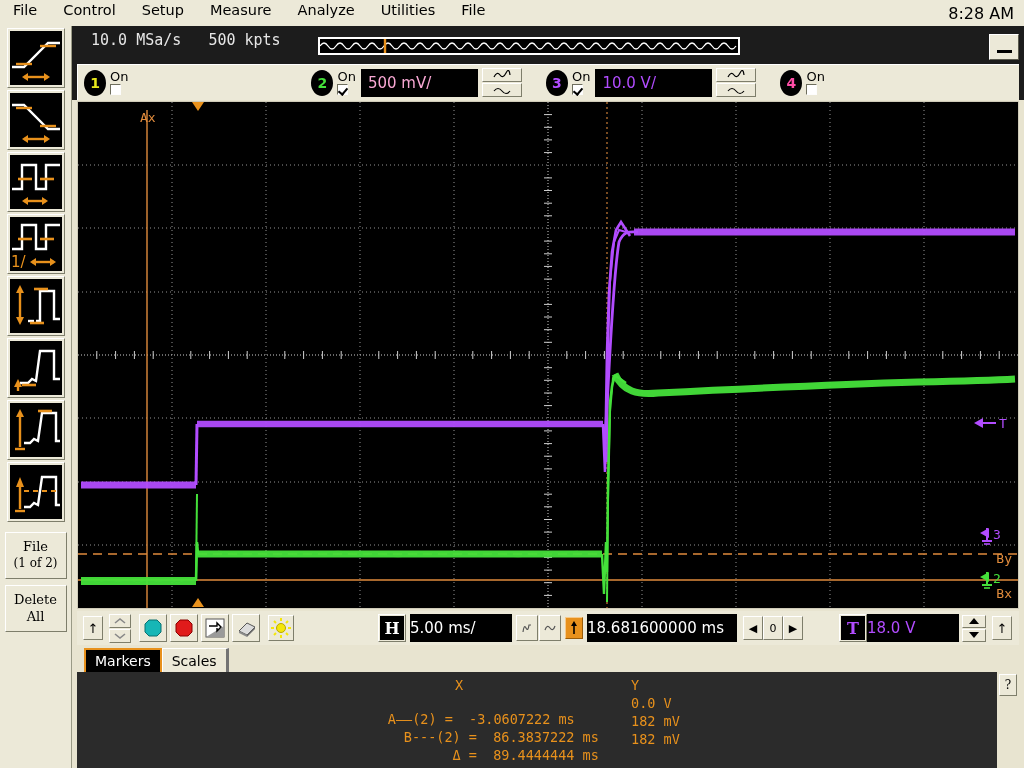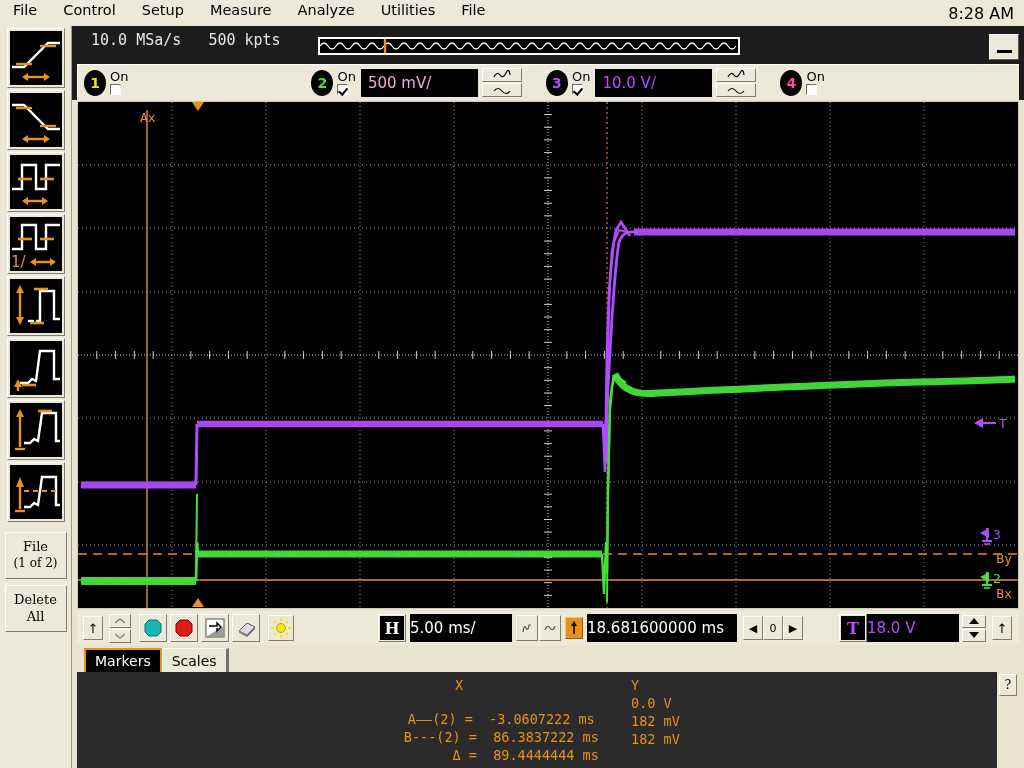--- a/index.html
+++ b/index.html
@@ -721,21 +721,21 @@
 
   <div class="tabrow">
     <div class="tab active">Markers</div>
     <div class="tab idle">Scales</div>
   </div>
 
   <div class="markerpanel">
     <div class="mk" style="left:378px; top:5px;">X</div>
     <div class="mk" style="left:554px; top:5px;">Y</div>
 
-    <div class="mk" style="left:282px; top:23px;">
+    <div class="mk" style="left:262px; top:23px;">
       <span>A——(2) =  -3.0607222 ms</span>
     </div>
     <div class="mk" style="left:554px; top:23px;">0.0 V</div>
 
     <div class="mk" style="left:278px; top:41px;">
       <span>B---(2) =  86.3837222 ms</span>
     </div>
     <div class="mk" style="left:554px; top:41px;">182 mV</div>
 
     <div class="mk" style="left:278px; top:59px;">

